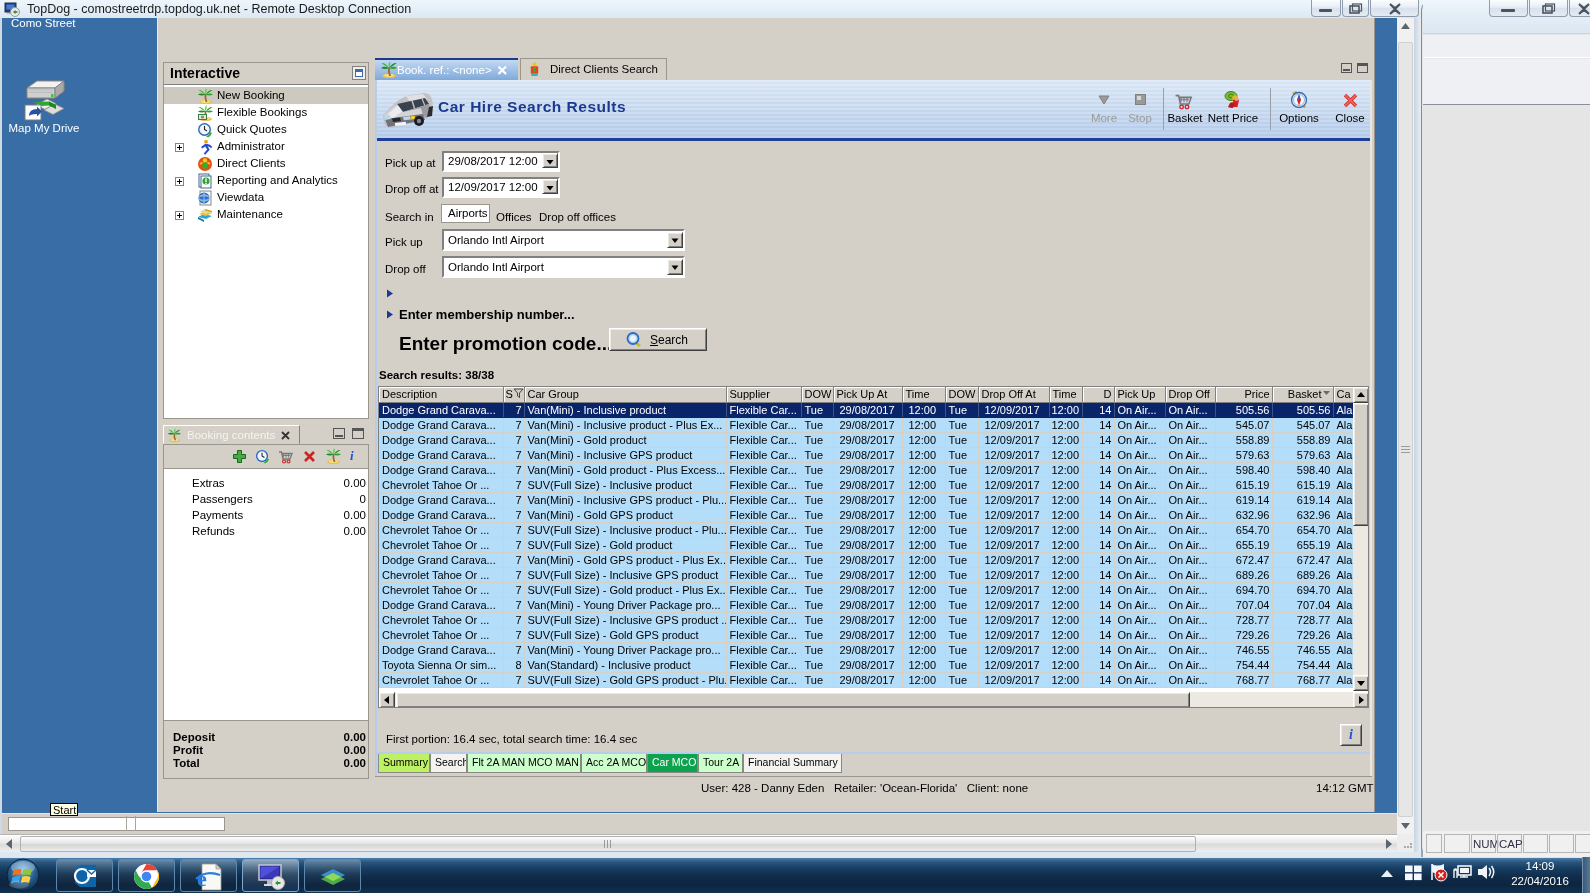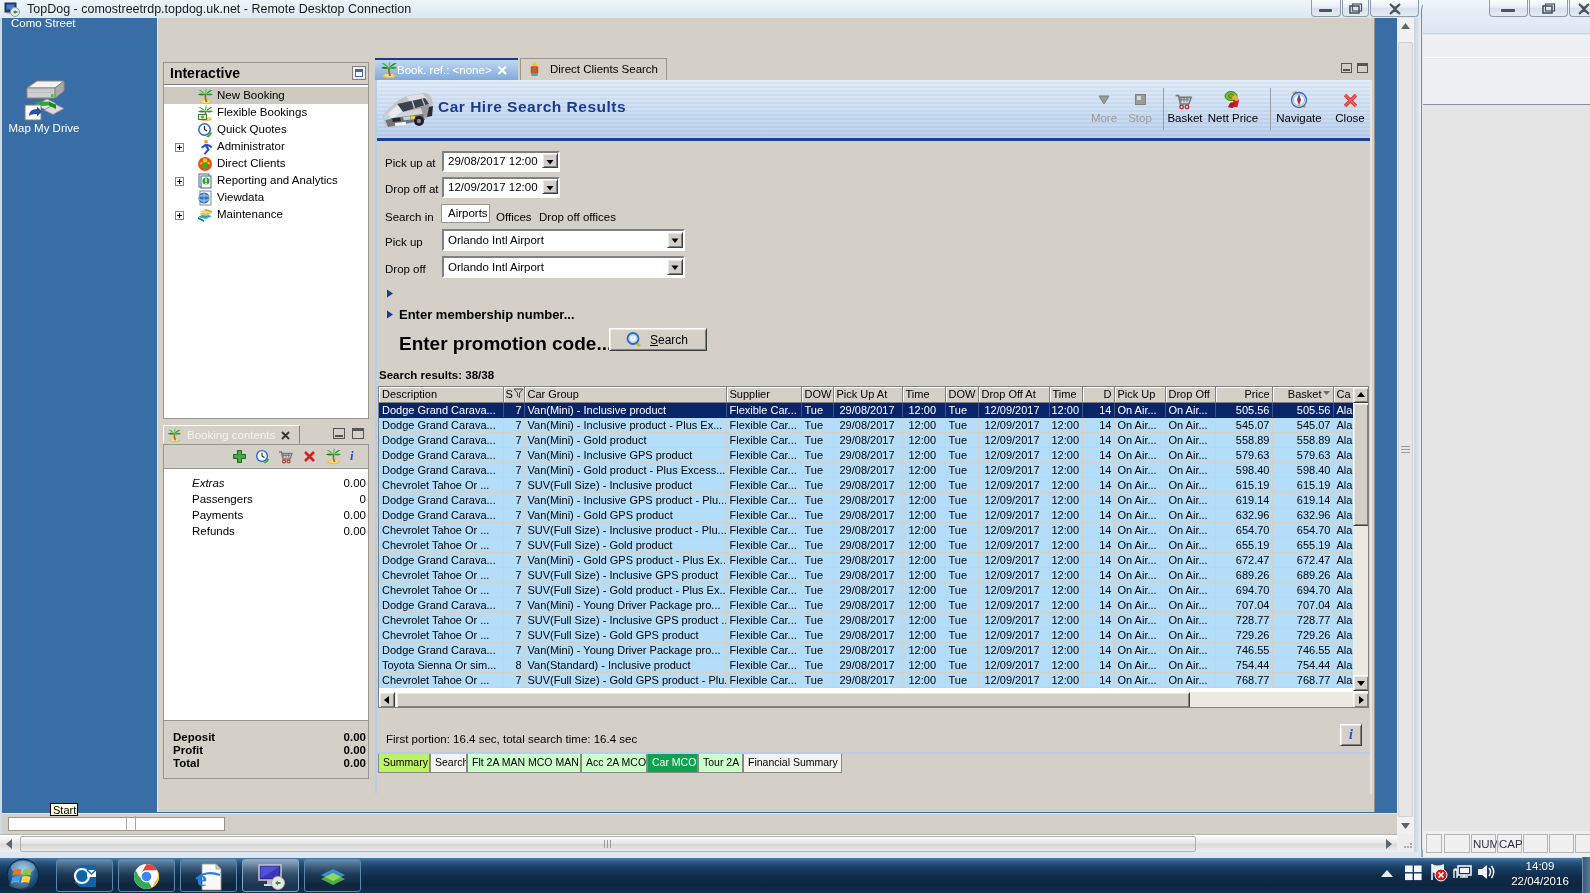--- a/index.html
+++ b/index.html
@@ -343,21 +343,21 @@
         <svg class="abs" style="left:139px;top:5px;" width="13" height="13">
               <path d="M2 2 L11 11 M11 2 L2 11" stroke="#cc2222" stroke-width="2.6"></path>
             </svg>
         <svg class="abs" style="left:161px;top:3px;" width="16" height="16" viewBox="0 0 16 16">
               <use href="#palm"></use>
             </svg>
         <div class="abs" style="left:186px;top:3px;font-size:13px;font-weight:bold;color:#2255cc;font-family:'Liberation Serif',serif;font-style:italic;">i</div>
       </div>
 
       <div class="abs" style="left:0;top:43px;width:206px;height:253px;background:#fff;border:1px solid #9a968e;">
-        <div class="abs" style="left:28px;top:8px;font-size:11.5px;font-style:italic;">Extras</div>
+        <div class="abs" style="left:28px;top:8px;font-size:11.5px;">Extras</div>
             <div class="abs" style="left:120px;top:8px;width:82px;text-align:right;font-size:11.5px;">0.00</div>
         <div class="abs" style="left:28px;top:24px;font-size:11.5px;">Passengers</div>
             <div class="abs" style="left:120px;top:24px;width:82px;text-align:right;font-size:11.5px;">0</div>
         <div class="abs" style="left:28px;top:40px;font-size:11.5px;">Payments</div>
             <div class="abs" style="left:120px;top:40px;width:82px;text-align:right;font-size:11.5px;">0.00</div>
         <div class="abs" style="left:28px;top:56px;font-size:11.5px;">Refunds</div>
             <div class="abs" style="left:120px;top:56px;width:82px;text-align:right;font-size:11.5px;">0.00</div>
       </div>
 
       <div class="abs" style="left:0;top:296px;width:206px;height:58px;background:#d4d0c8;border:1px solid #9a968e;border-top:none;">
@@ -447,21 +447,21 @@
         <div class="abs" style="left:828px;top:32px;width:56px;text-align:center;font-size:11.5px;color:#000;white-space:nowrap;">Nett Price</div>
         <div class="abs" style="left:893px;top:8px;width:1px;height:42px;background:#9aa0a8;"></div>
         <svg class="abs" style="left:912px;top:10px;" width="20" height="20" viewBox="0 0 20 20">
           <path d="M3 3 l4-2 l3 3 l-3 3 Z" fill="#c8a030"></path>
           <path d="M13 13 l4 4 l-2 1 l-4-4 Z" fill="#c8a030"></path>
           <circle cx="10" cy="10" r="7.5" fill="#d8e8f8" stroke="#3a6aaa" stroke-width="1.3"></circle>
           <circle cx="10" cy="10" r="5.5" fill="#f4f8fc" stroke="#88aacc" stroke-width="0.8"></circle>
           <path d="M10 4.5 L12 10 L10 15.5 L8 10 Z" fill="#d82020"></path>
           <path d="M10 4.5 L12 10 L8 10 Z" fill="#3a5ac8"></path>
         </svg>
-        <div class="abs" style="left:896px;top:32px;width:52px;text-align:center;font-size:11.5px;color:#000;">Navigate</div>
+        <div class="abs" style="left:896px;top:32px;width:52px;text-align:center;font-size:11.5px;color:#000;">Options</div>
         <svg class="abs" style="left:965px;top:12px;" width="17" height="17">
               <path d="M3 3 L14 14 M14 3 L3 14" stroke="#d83030" stroke-width="3.4"></path>
               <path d="M3 3 L14 14 M14 3 L3 14" stroke="#f07060" stroke-width="1.4"></path>
             </svg>
         <div class="abs" style="left:950px;top:32px;width:46px;text-align:center;font-size:11.5px;color:#000;">Close</div>
       </div>
       <div class="abs" style="left:0;top:58px;width:993px;height:3px;background:#1e3f97;"></div>
 
       <div class="abs" style="left:8px;top:77px;font-size:11.5px;">Pick up at</div>
       <div class="abs sunken" style="left:65px;top:71px;width:118px;height:21px;">
@@ -931,20 +931,24 @@
       <div class="abs" style="left:0;top:672px;width:993px;height:2px;background:#b9cce9;"></div>
       <div class="abs btab" style="left:1px;top:674px;width:52px;background:#bef264;">Summary</div>
       <div class="abs btab" style="left:53px;top:674px;width:37px;background:#f4f3ef;">Search</div>
       <div class="abs btab" style="left:90px;top:674px;width:114px;background:#ccffcc;">Flt 2A MAN MCO MAN</div>
       <div class="abs btab" style="left:204px;top:674px;width:66px;background:#ccffcc;">Acc 2A MCO</div>
       <div class="abs btab" style="left:270px;top:674px;width:51px;background:#0da34e;color:#fff;">Car MCO</div>
       <div class="abs btab" style="left:321px;top:674px;width:45px;background:#ccffcc;">Tour 2A</div>
       <div class="abs btab" style="left:366px;top:674px;width:99px;background:#f4f3ef;">Financial Summary</div>
     </div>
 
+    <div class="abs" style="left:0;top:718px;width:997px;height:26px;background:#d4d0c8;border-top:1px solid #9a968e;">
+      <div class="abs" style="left:326px;top:5px;font-size:11.5px;">User: 428 - Danny Eden&nbsp;&nbsp;&nbsp;Retailer: 'Ocean-Florida'&nbsp;&nbsp;&nbsp;Client: none</div>
+      <div class="abs" style="left:941px;top:5px;font-size:11.5px;white-space:nowrap;">14:12 GMT</div>
+    </div>
   </div>
 </div>
 
 <svg width="0" height="0" style="position:absolute;">
   <defs>
     <g id="palm">
       <ellipse cx="8.5" cy="14" rx="6.5" ry="2" fill="#e8c050"></ellipse>
       <ellipse cx="8.5" cy="13.6" rx="4.5" ry="1.3" fill="#f8e080"></ellipse>
       <path d="M7.6 6 Q7 10 8.6 14 L10.4 14 Q8.8 10 9.4 6 Z" fill="#9a6a30"></path>
       <path d="M8.5 6.5 Q3.5 4.5 1 6.5 Q5 8.5 8.5 6.5 Z" fill="#1e8a1e"></path>

